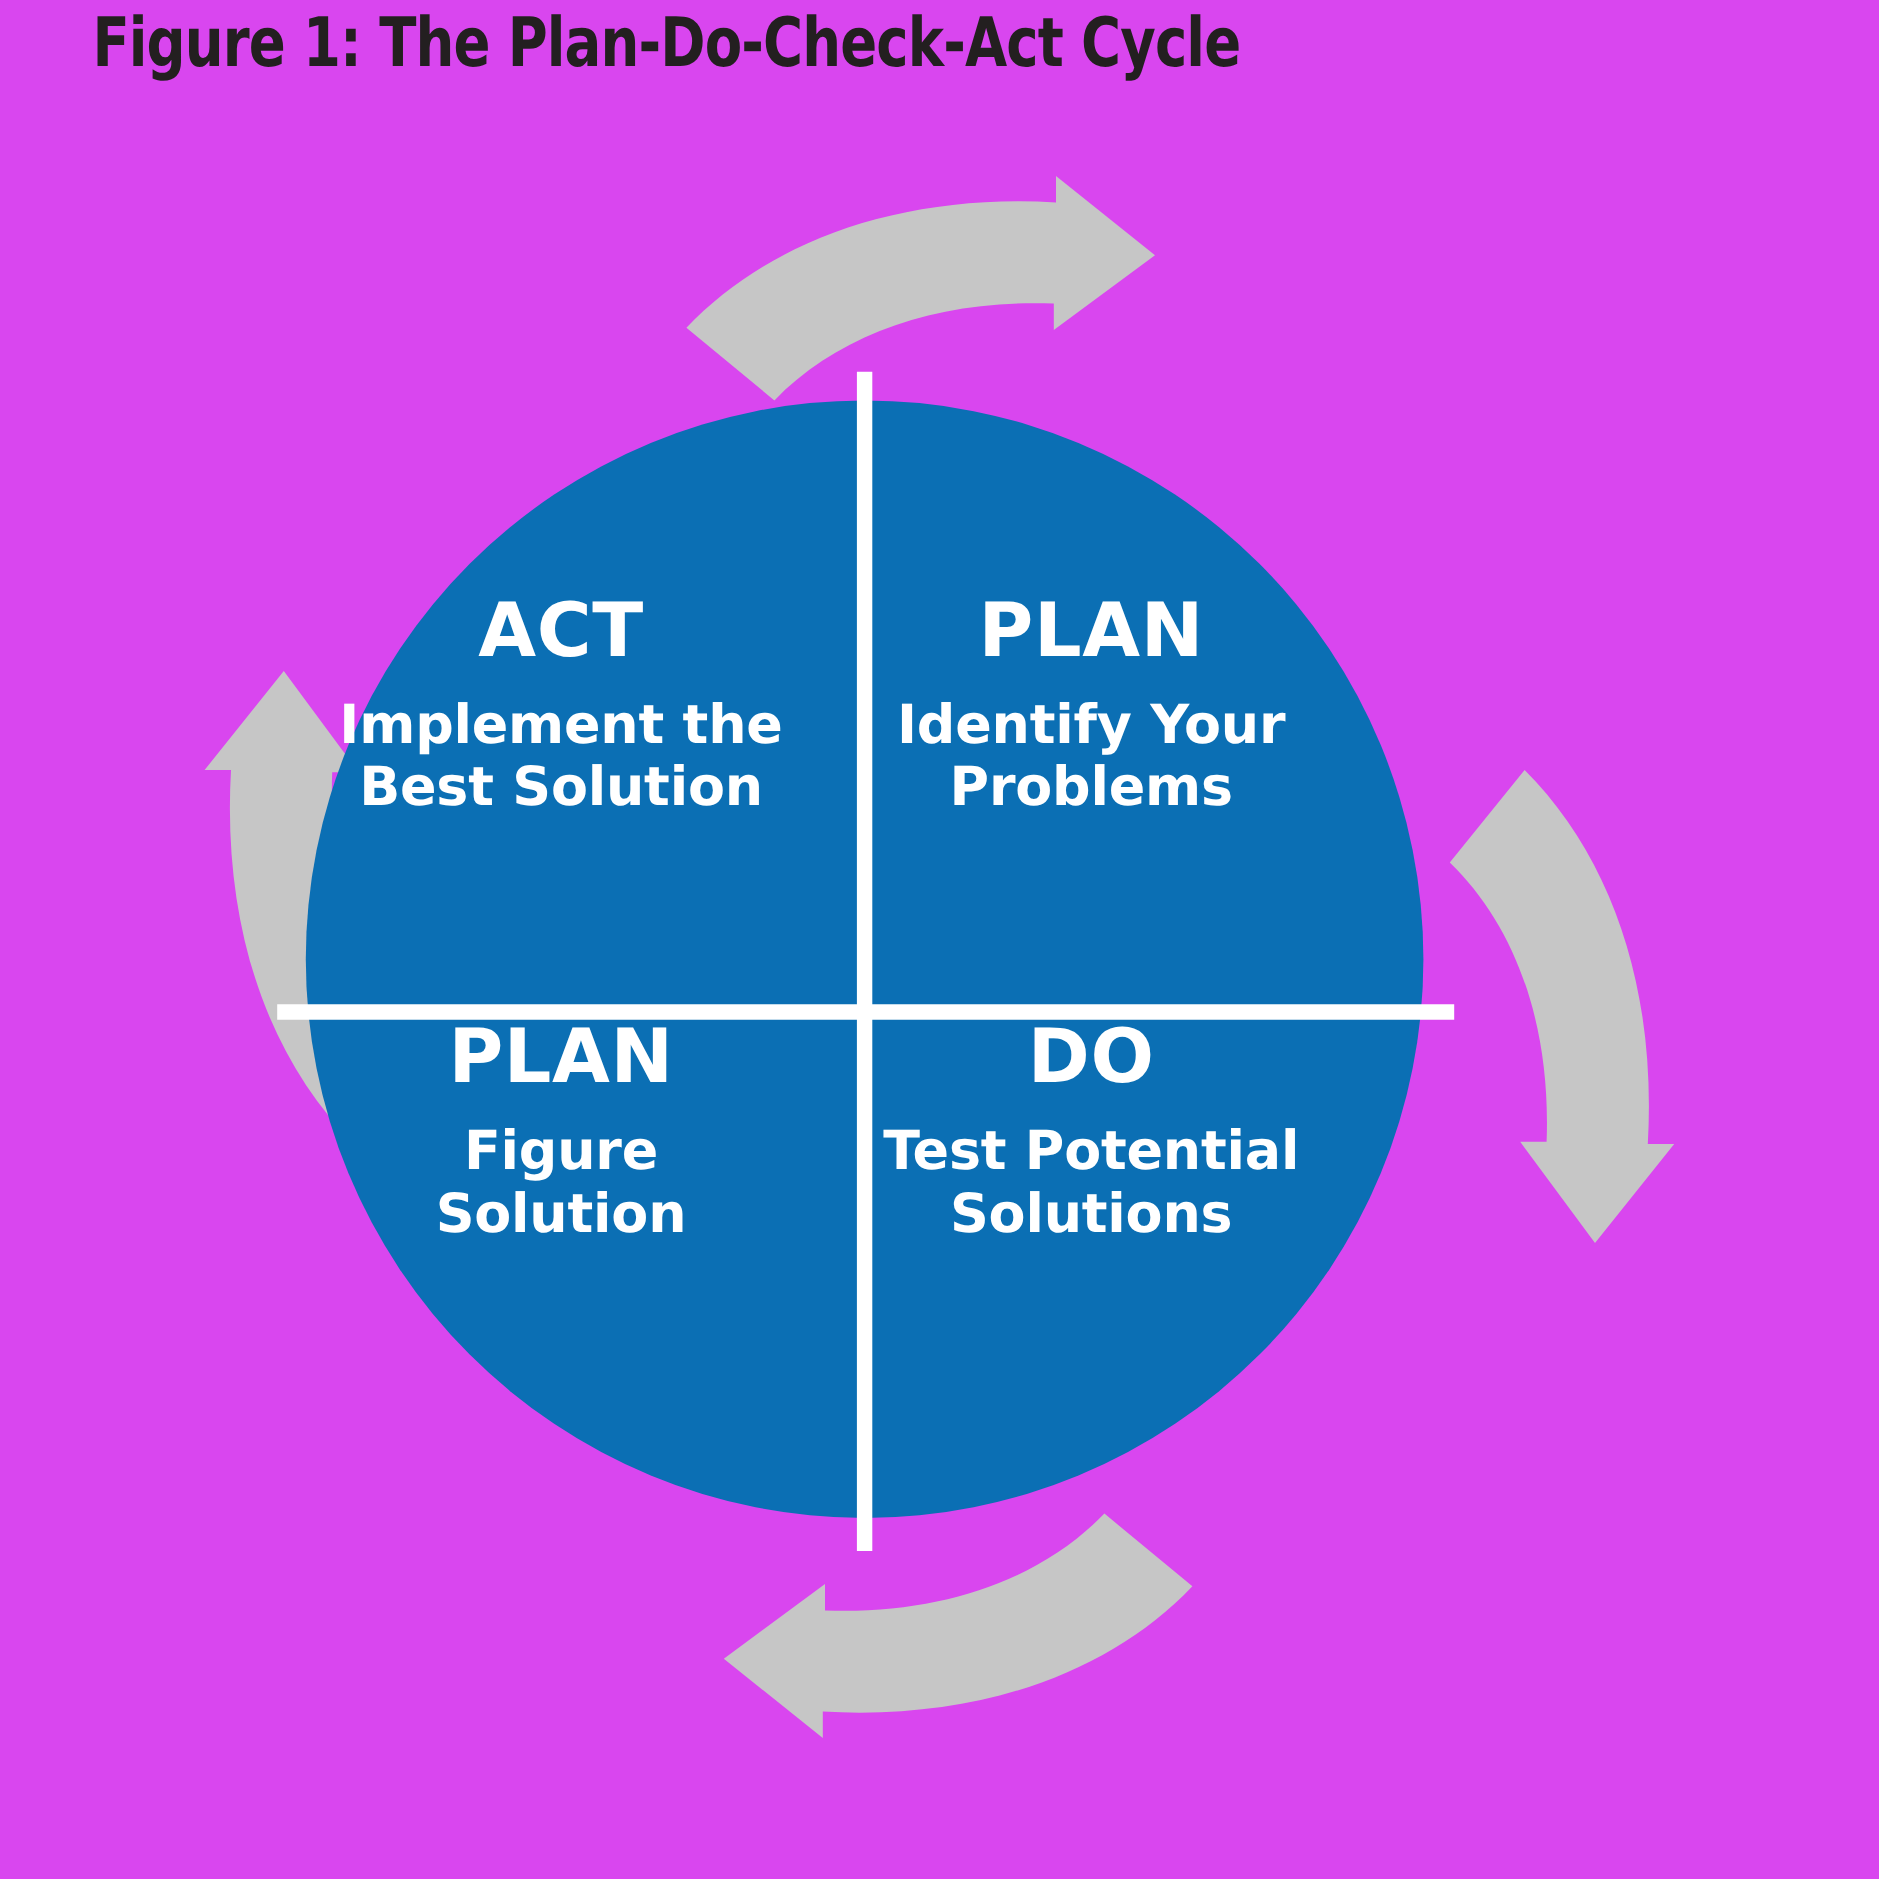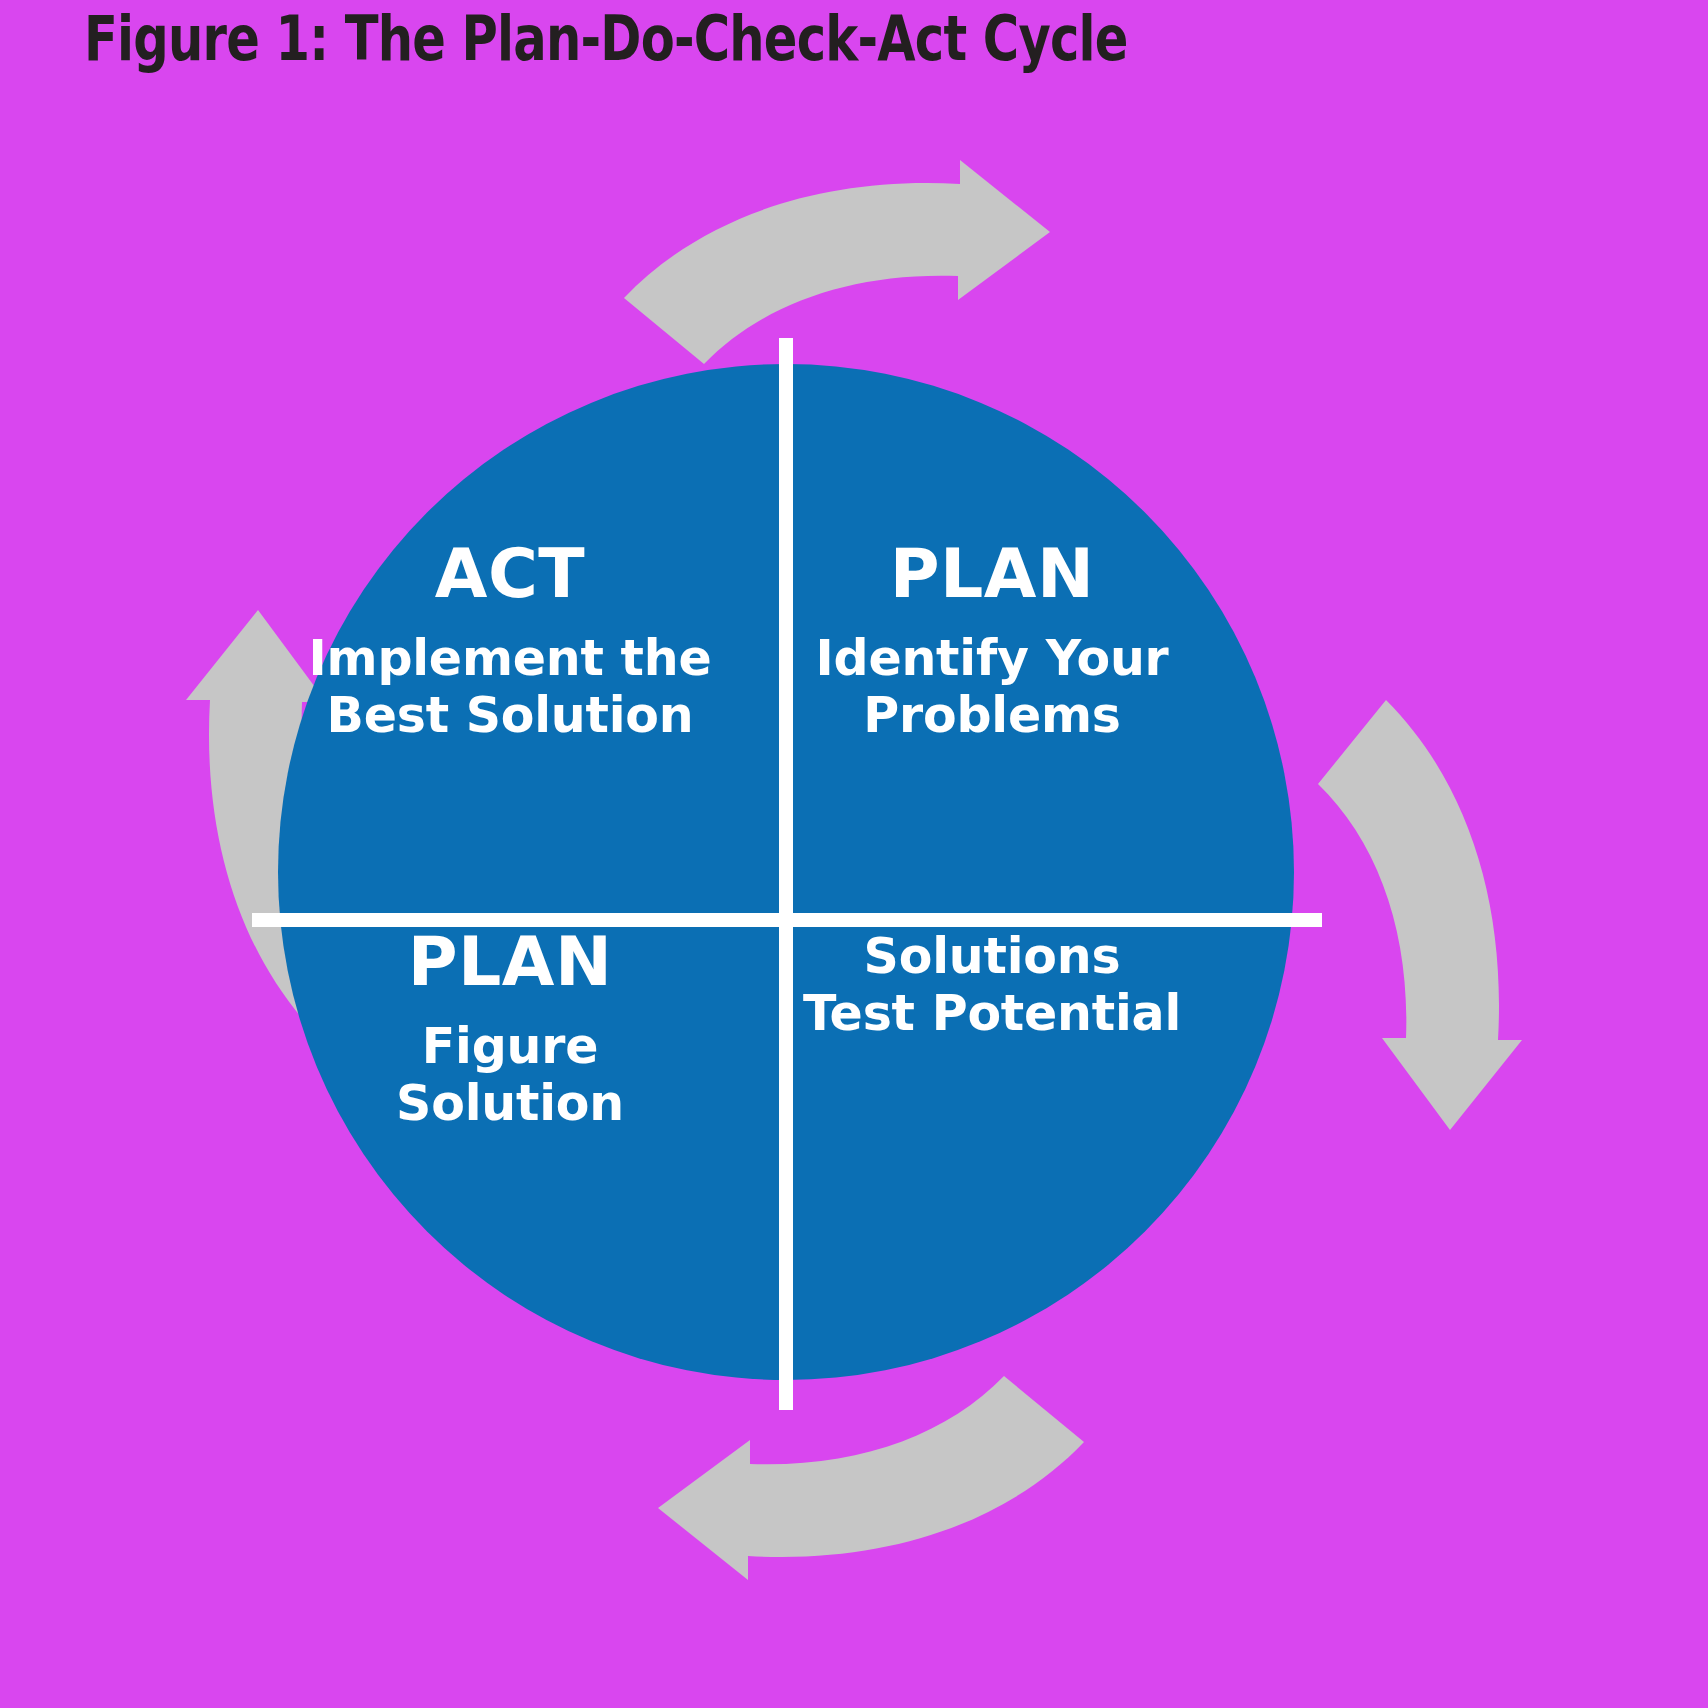--- a/index.html
+++ b/index.html
@@ -155,18 +155,19 @@
       <span class="quad-desc">Problems</span>
     </div>
 
     <div class="quad-label" id="quad-check">
       <span class="quad-title">PLAN</span>
       <span class="quad-desc">Figure</span>
       <span class="quad-desc">Solution</span>
     </div>
 
     <div class="quad-label" id="quad-do">
+      <span class="quad-title">DO</span>
+      <span class="quad-desc">Test Potential</span>
       <span class="quad-desc">Solutions</span>
-      <span class="quad-desc">Test Potential</span>
     </div>
 
   </div>
 </div>
 
 </body></html>

